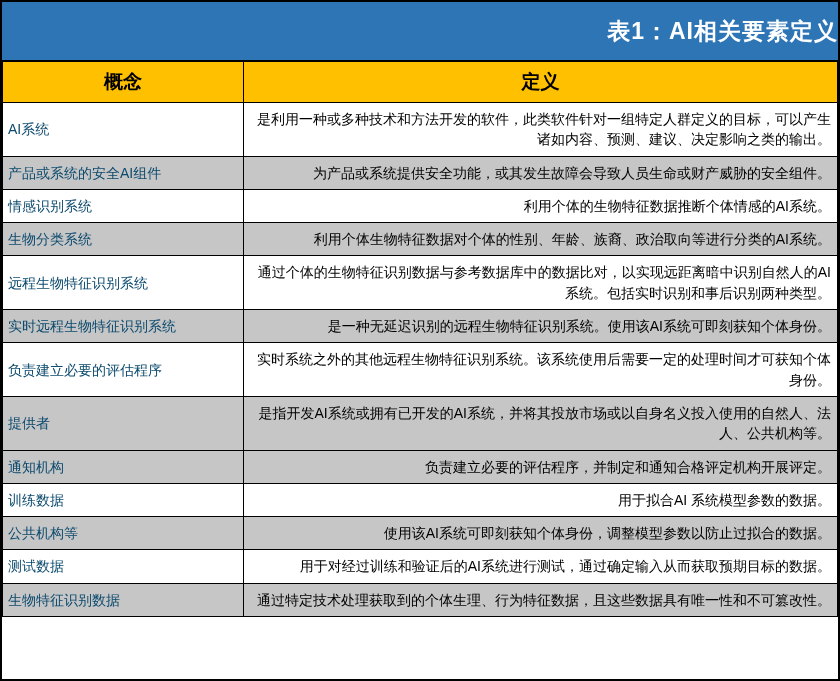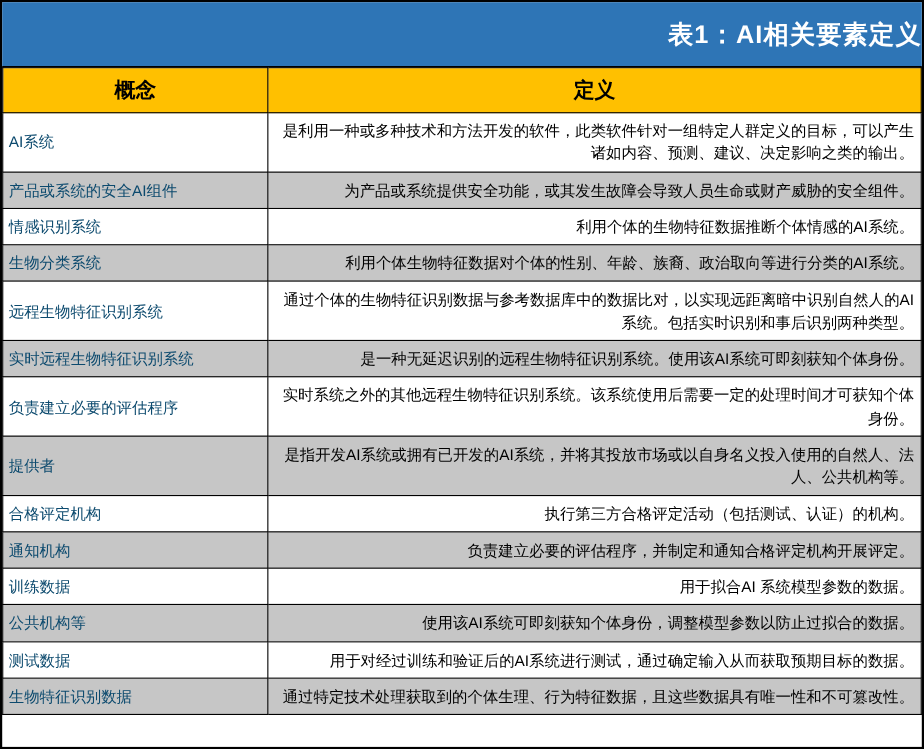--- a/index.html
+++ b/index.html
@@ -107,24 +107,20 @@
           <td class="definition">是一种无延迟识别的远程生物特征识别系统。使用该AI系统可即刻获知个体身份。</td>
         </tr>
         <tr>
           <td class="concept">负责建立必要的评估程序</td>
           <td class="definition">实时系统之外的其他远程生物特征识别系统。该系统使用后需要一定的处理时间才可获知个体身份。</td>
         </tr>
         <tr class="alt">
           <td class="concept">提供者</td>
           <td class="definition">是指开发AI系统或拥有已开发的AI系统，并将其投放市场或以自身名义投入使用的自然人、法人、公共机构等。</td>
         </tr>
-        <tr>
-          <td class="concept">合格评定机构</td>
-          <td class="definition">执行第三方合格评定活动（包括测试、认证）的机构。</td>
-        </tr>
         <tr class="alt">
           <td class="concept">通知机构</td>
           <td class="definition">负责建立必要的评估程序，并制定和通知合格评定机构开展评定。</td>
         </tr>
         <tr>
           <td class="concept">训练数据</td>
           <td class="definition">用于拟合AI 系统模型参数的数据。</td>
         </tr>
         <tr class="alt">
           <td class="concept">公共机构等</td>

